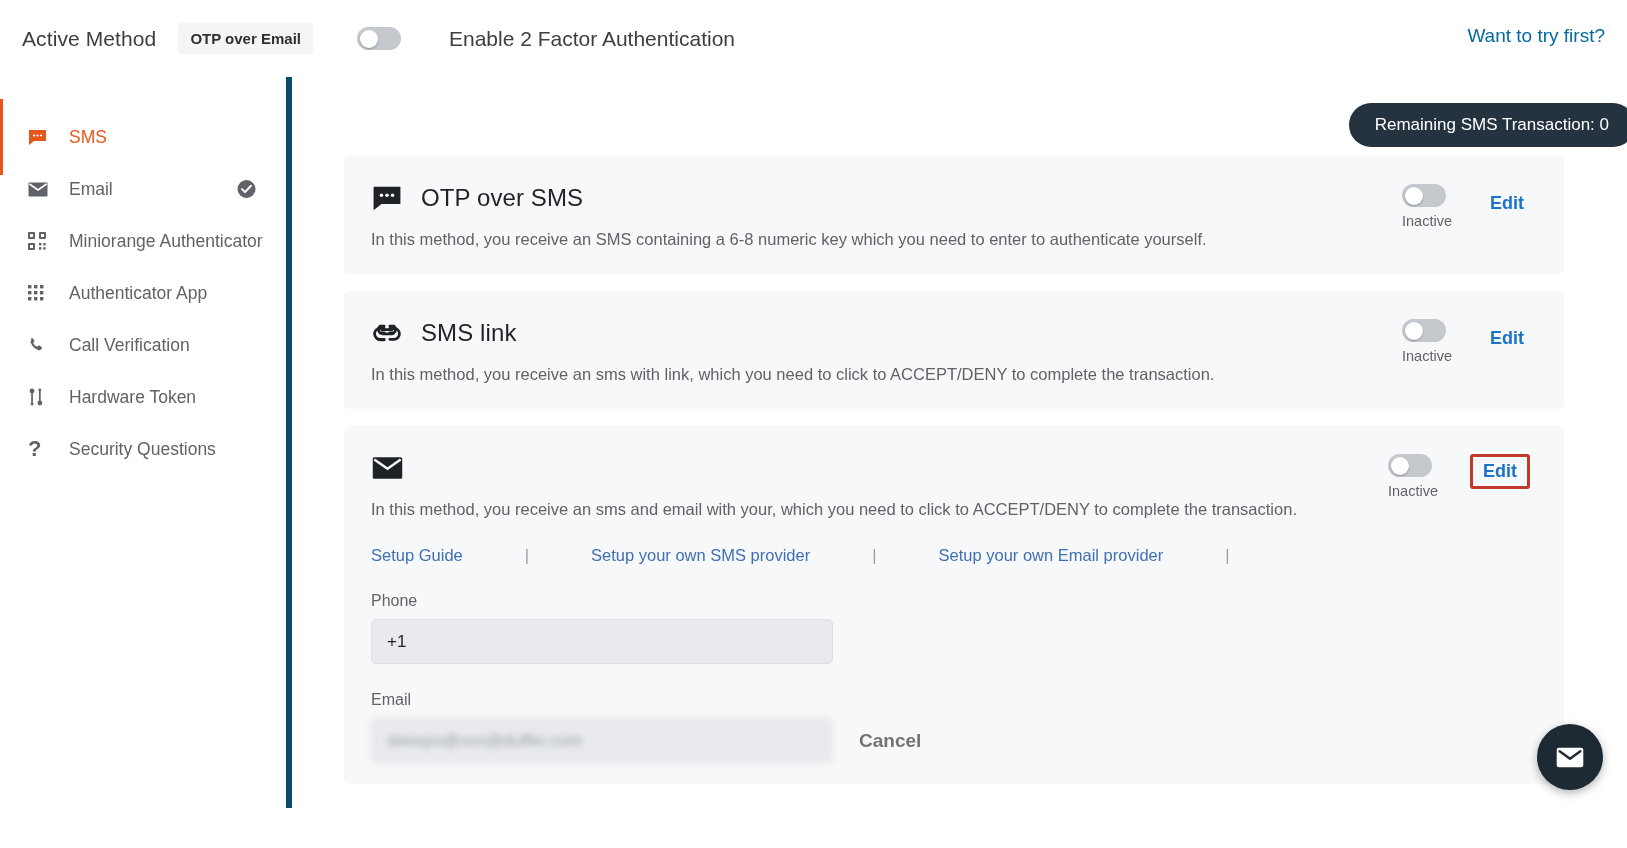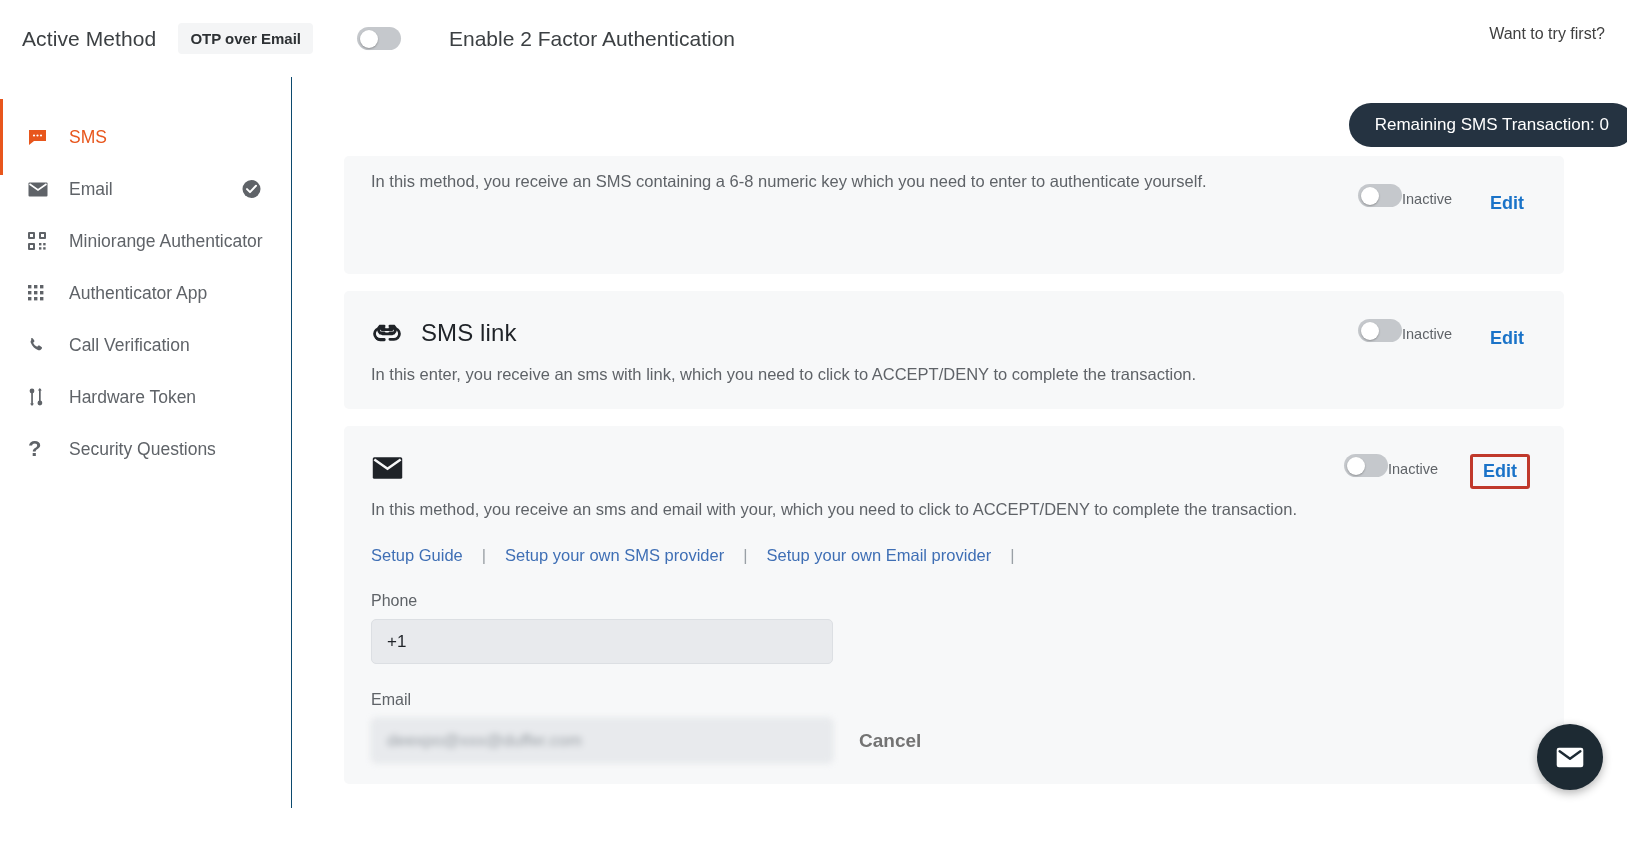--- a/index.html
+++ b/index.html
@@ -31,28 +31,28 @@
     position: relative; flex: none; cursor: pointer;
   }
   .toggle .knob {
     position: absolute; top: 2.5px; left: 3px;
     width: 18px; height: 18px; border-radius: 50%; background: #ffffff;
     box-shadow: 0 1px 2px rgba(0,0,0,.28);
   }
   .hdr-toggle-text { margin-left: 16px; font-size: 21px; color: #3c4043; }
   .hdr-try-link {
     position: absolute; right: 22px; top: 25px;
-    font-size: 16px; color: #404040; cursor: pointer; white-space: nowrap;
+    font-size: 19px; color: #0369a1; cursor: pointer; white-space: nowrap;
   }
 
   
   .sidebar {
     position: absolute; left: 0; top: 77px;
     width: 292px; height: 731px;
-    background: #ffffff; border-right: 1px solid #0c4a6e;
+    background: #ffffff; border-right: 6px solid #0c4a6e;
     padding-top: 34px;
   }
   .nav-item {
     position: relative; display: flex; align-items: center;
     height: 52px; padding-left: 28px; cursor: pointer;
   }
   .nav-item .nav-icon {
     width: 24px; height: 22px; flex: none;
     display: flex; align-items: center; justify-content: flex-start;
     color: #5f6368;
@@ -103,36 +103,36 @@
     margin-left: 18px; font-size: 24px; color: #1f2328; letter-spacing: .1px;
   }
   .card-desc {
     margin: 15px 0 0 27px; font-size: 16.5px; color: #5f6368; line-height: 1.3;
   }
 
   .card-right {
     position: absolute; right: 34px; top: 28px;
     display: flex; align-items: flex-start;
   }
-  .toggle-col { display: flex; flex-direction: row; align-items: flex-end; }
+  .toggle-col { display: flex; flex-direction: column; align-items: flex-start; }
   .toggle-status { margin-top: 6px; font-size: 14.5px; color: #5f6368; }
   .edit-link {
     margin-left: 32px; margin-top: 6px;
     font-size: 18px; font-weight: bold; color: #1a73c8;
     cursor: pointer; padding: 3px 6px;
   }
   .edit-link.highlight {
     border: 3px solid #c0392b; border-radius: 3px;
     padding: 4px 10px; margin-top: 0px;
   }
 
   
   .links-row {
     display: flex; align-items: center;
-    margin: 26px 0 0 27px; font-size: 16.5px;
+    margin: 26px 0 0 27px; font-size: 16.5px; gap: 43px;
   }
   .links-row .lnk { color: #3f6fb5; cursor: pointer; white-space: nowrap; }
   .links-row .sep { color: #9aa0a6; margin: 0 19px; }
 
   .field-label {
     margin: 27px 0 0 27px; font-size: 16px; color: #5f6368;
   }
   .field-input {
     margin: 9px 0 0 27px; width: 462px; height: 45px;
     background: #e8eaed; border: 1px solid #dcdfe3; border-radius: 5px;
@@ -276,20 +276,31 @@
       <span class="nav-icon" style="font-size:22px;font-weight:bold;line-height:1;">?</span>
       <span class="nav-label">Security Questions</span>
     </div>
   </div>
 
   <div class="content">
 
     <div class="sms-badge">Remaining SMS Transaction: 0</div>
 
     <div class="card card-1">
+      <div class="card-head">
+        <span class="card-icon">
+          <svg width="30" height="27" viewBox="0 0 19 17">
+            <path d="M1 1h17v11H6l-5 4z" fill="currentColor"></path>
+            <circle cx="6" cy="6.5" r="1.1" fill="#fff"></circle>
+            <circle cx="9.5" cy="6.5" r="1.1" fill="#fff"></circle>
+            <circle cx="13" cy="6.5" r="1.1" fill="#fff"></circle>
+          </svg>
+        </span>
+        <span class="card-title">OTP over SMS</span>
+      </div>
       <div class="card-desc">In this method, you receive an SMS containing a 6-8 numeric key which you need to enter to authenticate yourself.</div>
       <div class="card-right">
         <div class="toggle-col">
           <div class="toggle">
             <div class="knob"></div>
           </div>
           <span class="toggle-status">Inactive</span>
         </div>
         <span class="edit-link">Edit</span>
       </div>
@@ -307,21 +318,21 @@
             </g>
             <g fill="none" stroke="currentColor" stroke-width="2.4" stroke-linecap="round">
               <path d="M10.5 13.5H7a4.8 4.8 0 0 1 0-9.6h3.5"></path>
               <path d="M15.5 3.9H19a4.8 4.8 0 0 1 0 9.6h-3.5"></path>
               <path d="M9 8.7h8.6"></path>
             </g>
           </svg>
         </span>
         <span class="card-title">SMS link</span>
       </div>
-      <div class="card-desc">In this enter, you receive an sms with link, which you need to click to ACCEPT/DENY to complete the transaction.</div>
+      <div class="card-desc">In this method, you receive an sms with link, which you need to click to ACCEPT/DENY to complete the transaction.</div>
       <div class="card-right">
         <div class="toggle-col">
           <div class="toggle">
             <div class="knob"></div>
           </div>
           <span class="toggle-status">Inactive</span>
         </div>
         <span class="edit-link">Edit</span>
       </div>
     </div>

